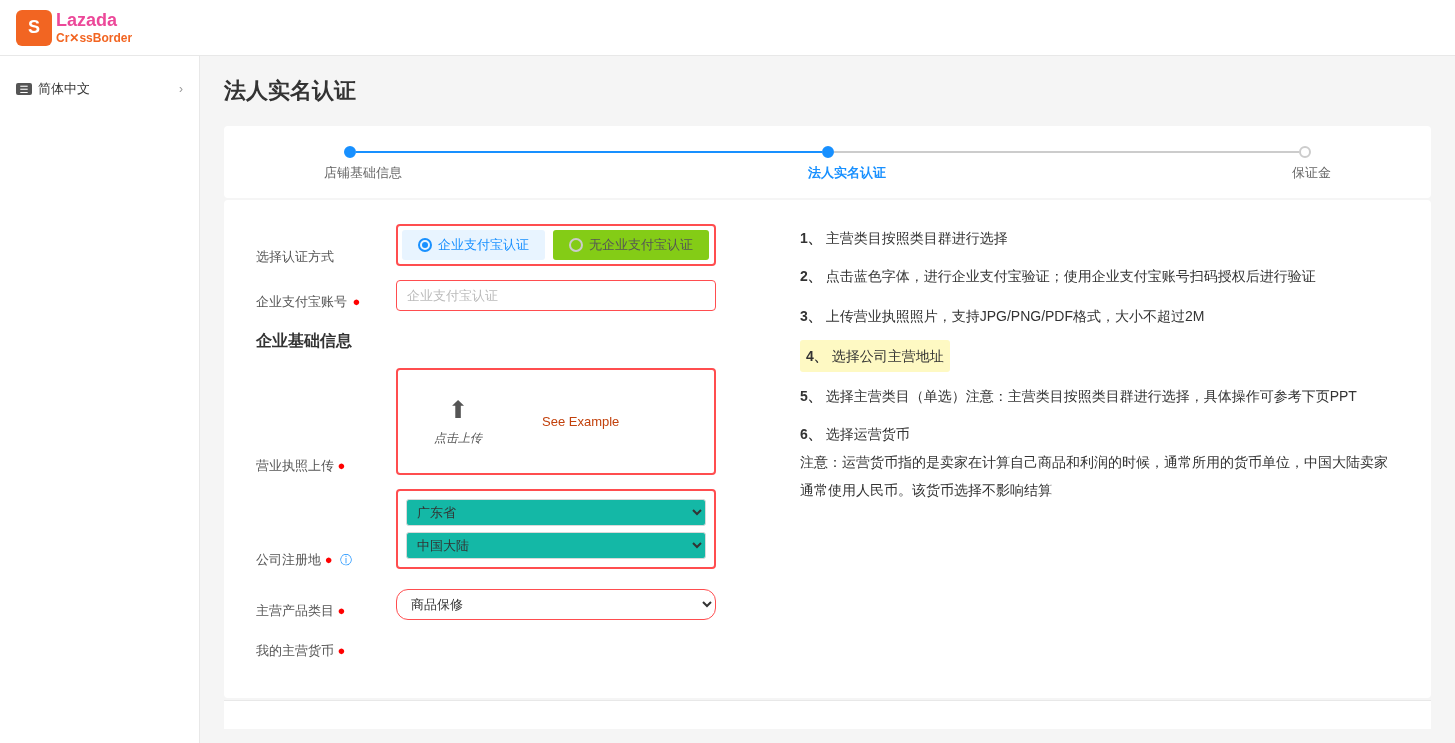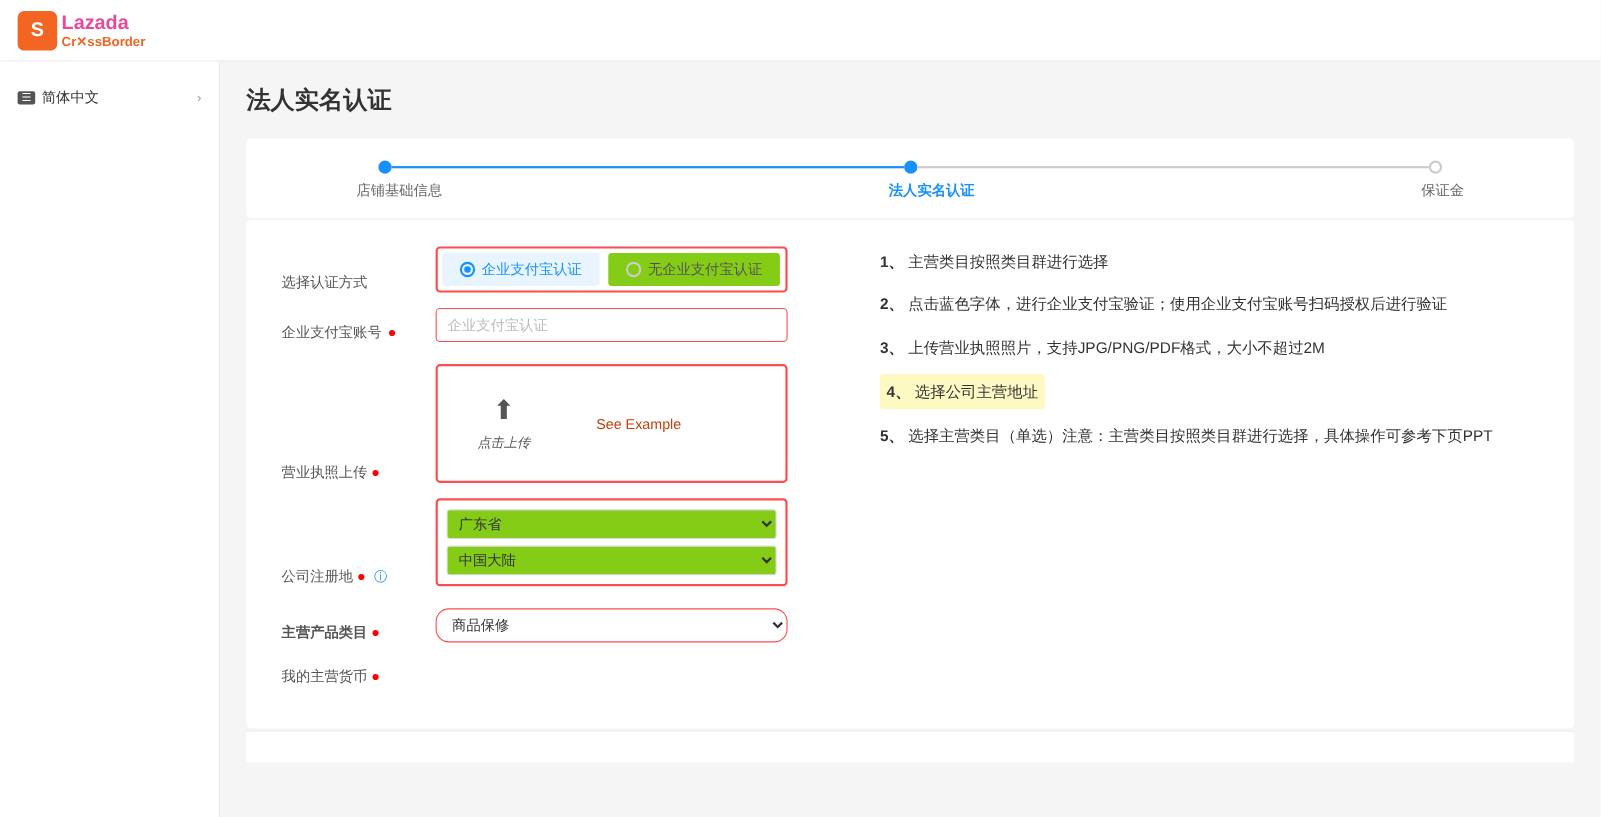--- a/index.html
+++ b/index.html
@@ -57,21 +57,21 @@
     .upload-inner { display: flex; flex-direction: column; align-items: center; cursor: pointer; padding: 10px 20px; }
     .upload-icon { font-size: 24px; color: #555; margin-bottom: 6px; }
     .upload-text { font-size: 12px; color: #555; font-style: italic; }
     .see-example { color: #c2410c; font-size: 13px; cursor: pointer; margin-left: 24px; }
 
     
     .select-field { width: 100%; padding: 6px 10px; border: 1px solid #ff4d4f; border-radius: 12px; font-size: 13px; color: #333; appearance: auto; outline: none; cursor: pointer; background: #fff; }
 
     .select-group { display: flex; flex-direction: column; gap: 6px; border: 2px solid #ff4d4f; border-radius: 4px; padding: 8px; }
     .select-row { display: flex; align-items: center; gap: 6px; }
-    .select-small { flex: 1; padding: 4px 6px; border: 1px solid #d9d9d9; border-radius: 3px; font-size: 13px; color: #333; outline: none; cursor: pointer; background: #84cc16; }
+    .select-small { flex: 1; padding: 4px 6px; border: 1px solid #d9d9d9; border-radius: 3px; font-size: 13px; color: #333; outline: none; cursor: pointer; background: #14b8a6; }
     .instr-item { margin-bottom: 10px; }
 
     
     .two-col { display: flex; gap: 0; }
     .form-col { flex: 0 0 520px; }
     .instr-col { flex: 1; padding-left: 24px; font-size: 14px; line-height: 2; color: #333; }
 
     
     .footer-bar { background: #fff; border-top: 1px solid #e8e8e8; padding: 14px 32px; display: flex; align-items: center; }
 
@@ -159,20 +159,21 @@
           <div class="form-row">
             <div class="form-label">
               <span>企业支付宝账号</span><span class="required" style="color:red;"> ●</span>
             </div>
             <div class="form-control">
               <input class="input-field" type="text" placeholder="企业支付宝认证" style="">
             </div>
           </div>
 
           <div class="form-section-gap"></div>
+          <div class="section-title">企业基础信息</div>
 
           <div class="form-row">
             <div class="form-label">
               <span>营业执照上传</span><span style="color:red;"> ●</span>
             </div>
             <div class="form-control">
               <div class="upload-box">
                 <div class="upload-inner">
                   <div class="upload-icon">⬆</div>
                   <div class="upload-text">点击上传</div>
@@ -200,21 +201,21 @@
                     <option>中国大陆</option>
                   </select>
                 </div>
               </div>
             </div>
           </div>
 
           <div class="form-section-gap"></div>
 
           <div class="form-row">
-            <div style="width:140px;flex-shrink:0;padding-top:8px;font-size:13px;color:#555;font-weight:bold;">
+            <div style="width:140px;flex-shrink:0;padding-top:8px;font-size:13px;color:#555;">
               <span>主营产品类目</span><span style="color:red;"> ●</span>
             </div>
             <div class="form-control">
               <select class="select-field">
                 <option>商品保修</option>
               </select>
             </div>
           </div>
 
           <div class="form-row">
@@ -241,20 +242,24 @@
           <div class="instr-item" style="margin-top:8px;">
             <span style="background:#fef9c3;padding:2px 6px;border-radius:3px;display:inline-block;">
               <span class="instr-number">4、</span>
               <span>选择公司主营地址</span>
             </span>
           </div>
           <div class="instr-item" style="margin-top:8px;">
             <span class="instr-number">5、</span>
             <span>选择主营类目（单选）注意：主营类目按照类目群进行选择，具体操作可参考下页PPT</span>
           </div>
+          <div class="instr-item" style="margin-top:8px;">
+            <span class="instr-number">6、</span>
+            <span>选择运营货币<br>注意：运营货币指的是卖家在计算自己商品和利润的时候，通常所用的货币单位，中国大陆卖家通常使用人民币。该货币选择不影响结算</span>
+          </div>
         </div>
       </div>
     </div>
 
     <div class="footer-bar">
       
       
       
     </div>
 

